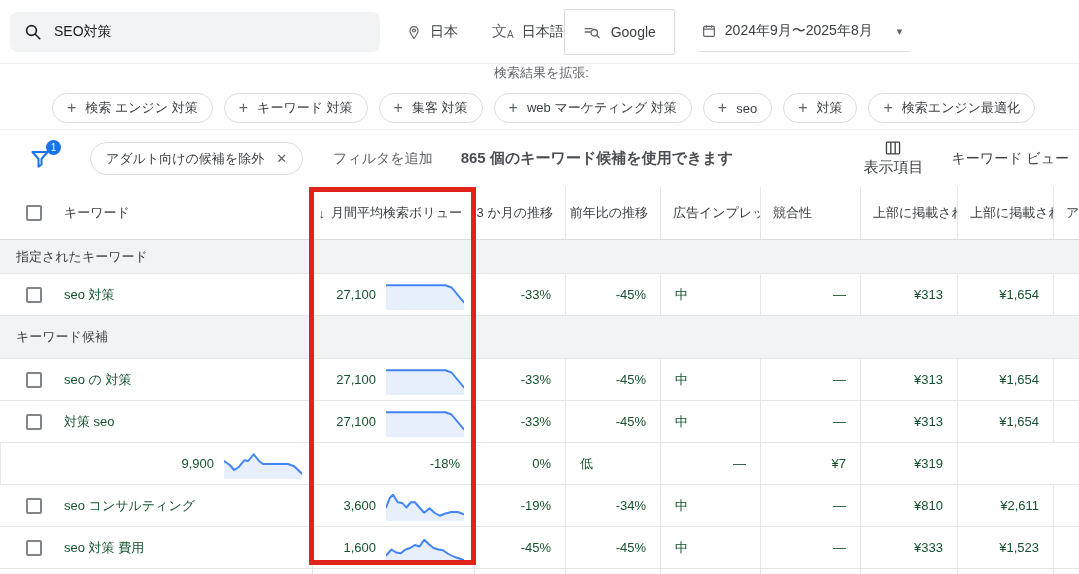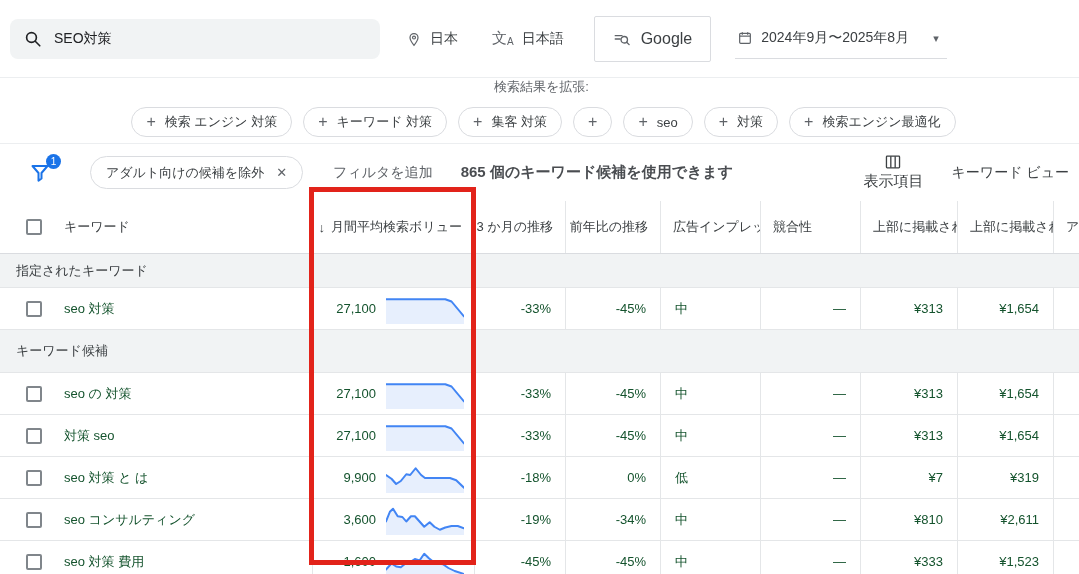--- a/index.html
+++ b/index.html
@@ -1,29 +1,29 @@
 <!DOCTYPE html>
 <html><head>
 <meta charset="utf-8">
 <style>
   * { box-sizing: border-box; margin: 0; padding: 0; }
   html,body { background:#fff; }
   body { font-family:"Liberation Sans","DejaVu Sans",sans-serif; color:#3c4043; }
   #app { position:relative; width:1079px; height:574px; overflow:hidden; background:#fff; }
 
   
-  .topbar { display:flex; align-items:center; height:78px; padding-left:10px; border-bottom:1px solid #eceef0; }
+  .topbar { display:flex; align-items:center; height:64px; padding-left:10px; border-bottom:1px solid #eceef0; }
   .searchbox { display:flex; align-items:center; width:370px; height:40px; background:#f1f3f4; border-radius:8px; padding:0 14px; gap:12px; flex:none; }
   .searchbox input { border:none; background:transparent; font-size:14px; color:#202124; outline:none; width:100%; font-family:inherit; }
   .tb-item { display:flex; align-items:center; gap:8px; font-size:14px; color:#3c4043; white-space:nowrap; }
   .tb-location { margin-left:26px; }
   .tb-language { margin-left:34px; }
   .translate-glyph { font-size:15px; color:#5f6368; }
   .translate-glyph small { font-size:10px; vertical-align:-2px; }
-  .network-btn { display:flex; align-items:center; gap:10px; border:1px solid #dadce0; border-radius:2px; height:46px; padding:0 18px; margin-left:30px; font-size:16px; background:#fff; white-space:nowrap; }
+  .network-btn { display:flex; align-items:center; gap:10px; border:1px solid #dadce0; border-radius:2px; height:46px; padding:0 18px; font-size:14px; background:#fff; white-space:nowrap; }
   .date-ctl { display:flex; align-items:center; gap:8px; margin-left:24px; height:40px; border-bottom:1px solid #dadce0; padding:0 8px 0 2px; font-size:14px; white-space:nowrap; }
   .caret { color:#5f6368; font-size:11px; margin-left:16px; }
 
   
   .expand-row { display:flex; align-items:center; height:66px; padding-left:8px; border-bottom:1px solid #eceef0; gap:11px;flex-direction:column; }
   .expand-label { font-size:13px; color:#5f6368; margin-right:4px; white-space:nowrap; }
   .chip { display:flex; align-items:center; gap:9px; border:1px solid #dadce0; border-radius:16px; height:30px; padding:0 14px; font-size:13px; color:#3c4043; background:#fff; white-space:nowrap; }
   .chip .plus { color:#5f6368; font-size:16px; line-height:1; }
 
   
@@ -129,20 +129,21 @@
     <span>キーワード 対策</span>
   </span>
 
   <span class="chip">
     <span class="plus">+</span>
     <span>集客 対策</span>
   </span>
 
   <span class="chip">
     <span class="plus">+</span>
+    <span>web マーケティング 対策</span>
   </span>
 
   <span class="chip">
     <span class="plus">+</span>
     <span>seo</span>
   </span>
 
   <span class="chip">
     <span class="plus">+</span>
     <span>対策</span>
@@ -312,24 +313,20 @@
     <div class="cell right b-l">
           <span>¥313</span>
         </div>
     <div class="cell right b-l">
           <span>¥1,654</span>
         </div>
     <div class="cell b-l"></div>
   </div>
 
   <div class="row grid-cols">
-    <div class="cell kw-cell">
-      <span class="checkbox"></span>
-      <span>seo 対策 と は</span>
-    </div>
     <div class="cell vol-cell b-l">
       <span class="vol-num">9,900</span>
       <svg class="spark" viewBox="0 0 100 40" preserveAspectRatio="none">
             <polygon points="0,16 7,21 13,28 19,24 26,15 31,16 38,7 45,16 50,20 58,20 66,20 74,20 82,20 90,23 100,33 100,40 0,40" fill="#e7effd"></polygon>
             <polyline points="0,16 7,21 13,28 19,24 26,15 31,16 38,7 45,16 50,20 58,20 66,20 74,20 82,20 90,23 100,33" fill="none" stroke="#4285f4" stroke-width="2.6" stroke-linejoin="round" stroke-linecap="round"></polyline>
           </svg>
     </div>
     <div class="cell right b-l">
           <span>-18%</span>
         </div>

